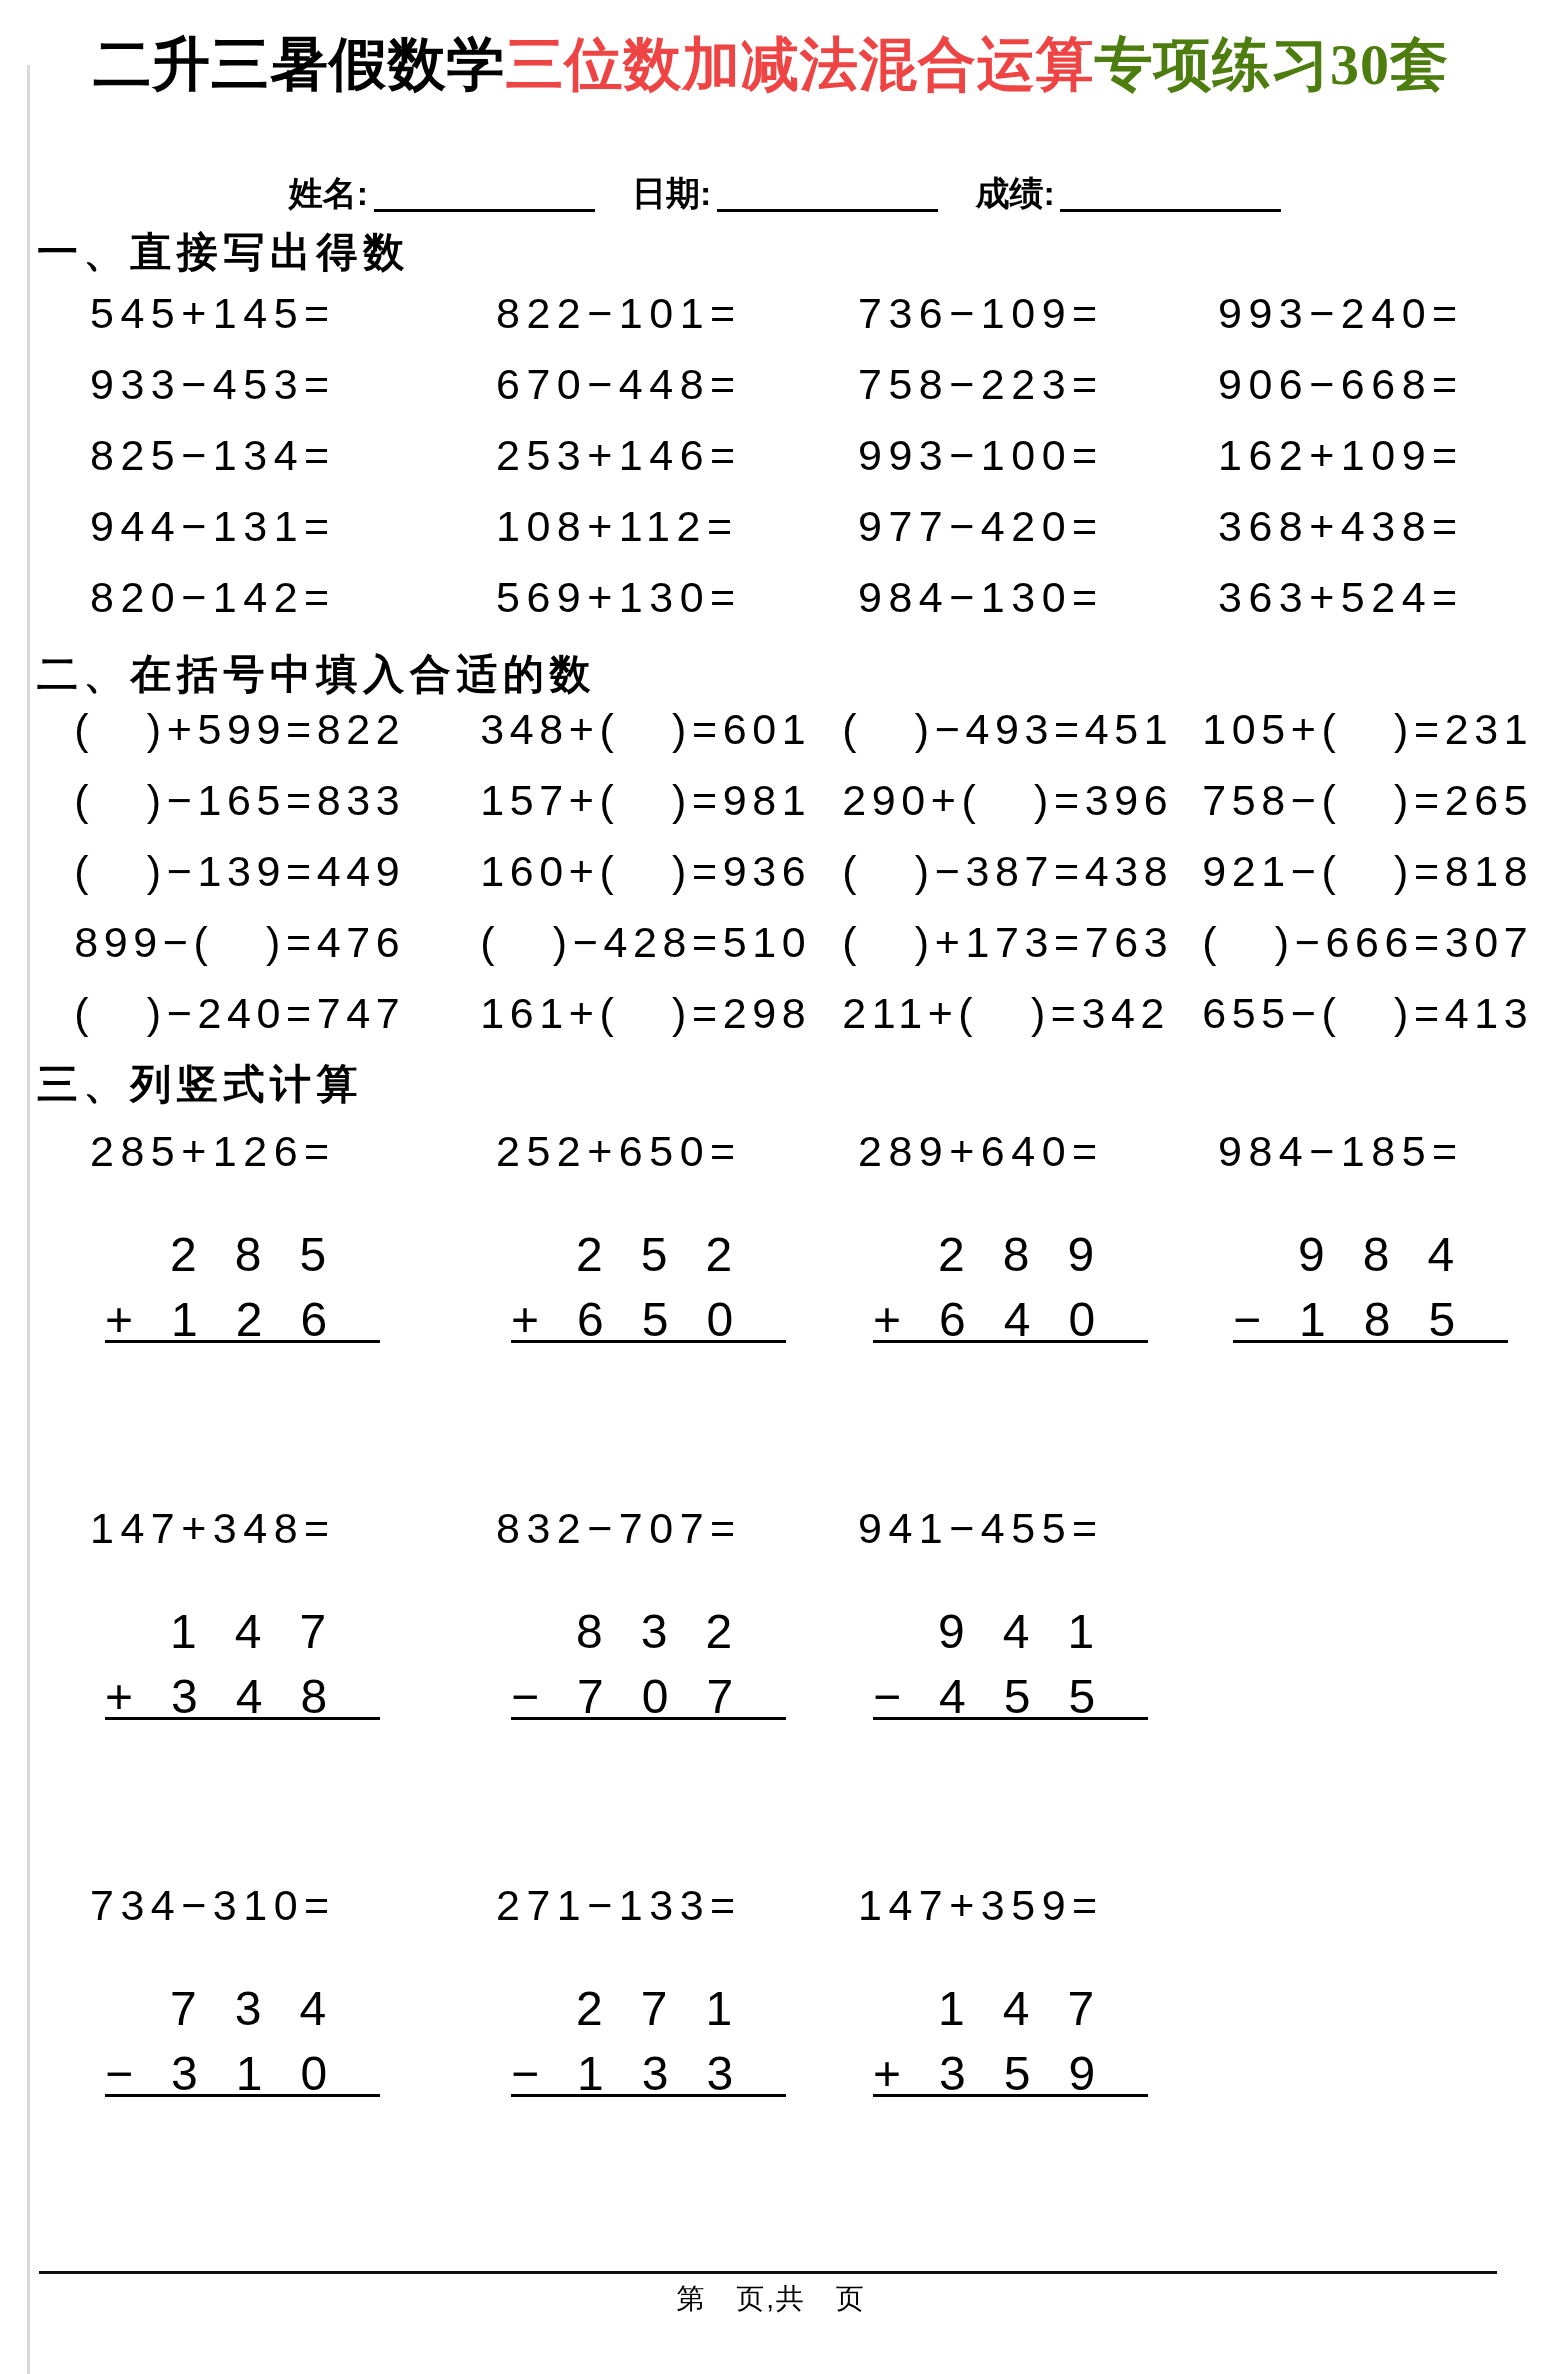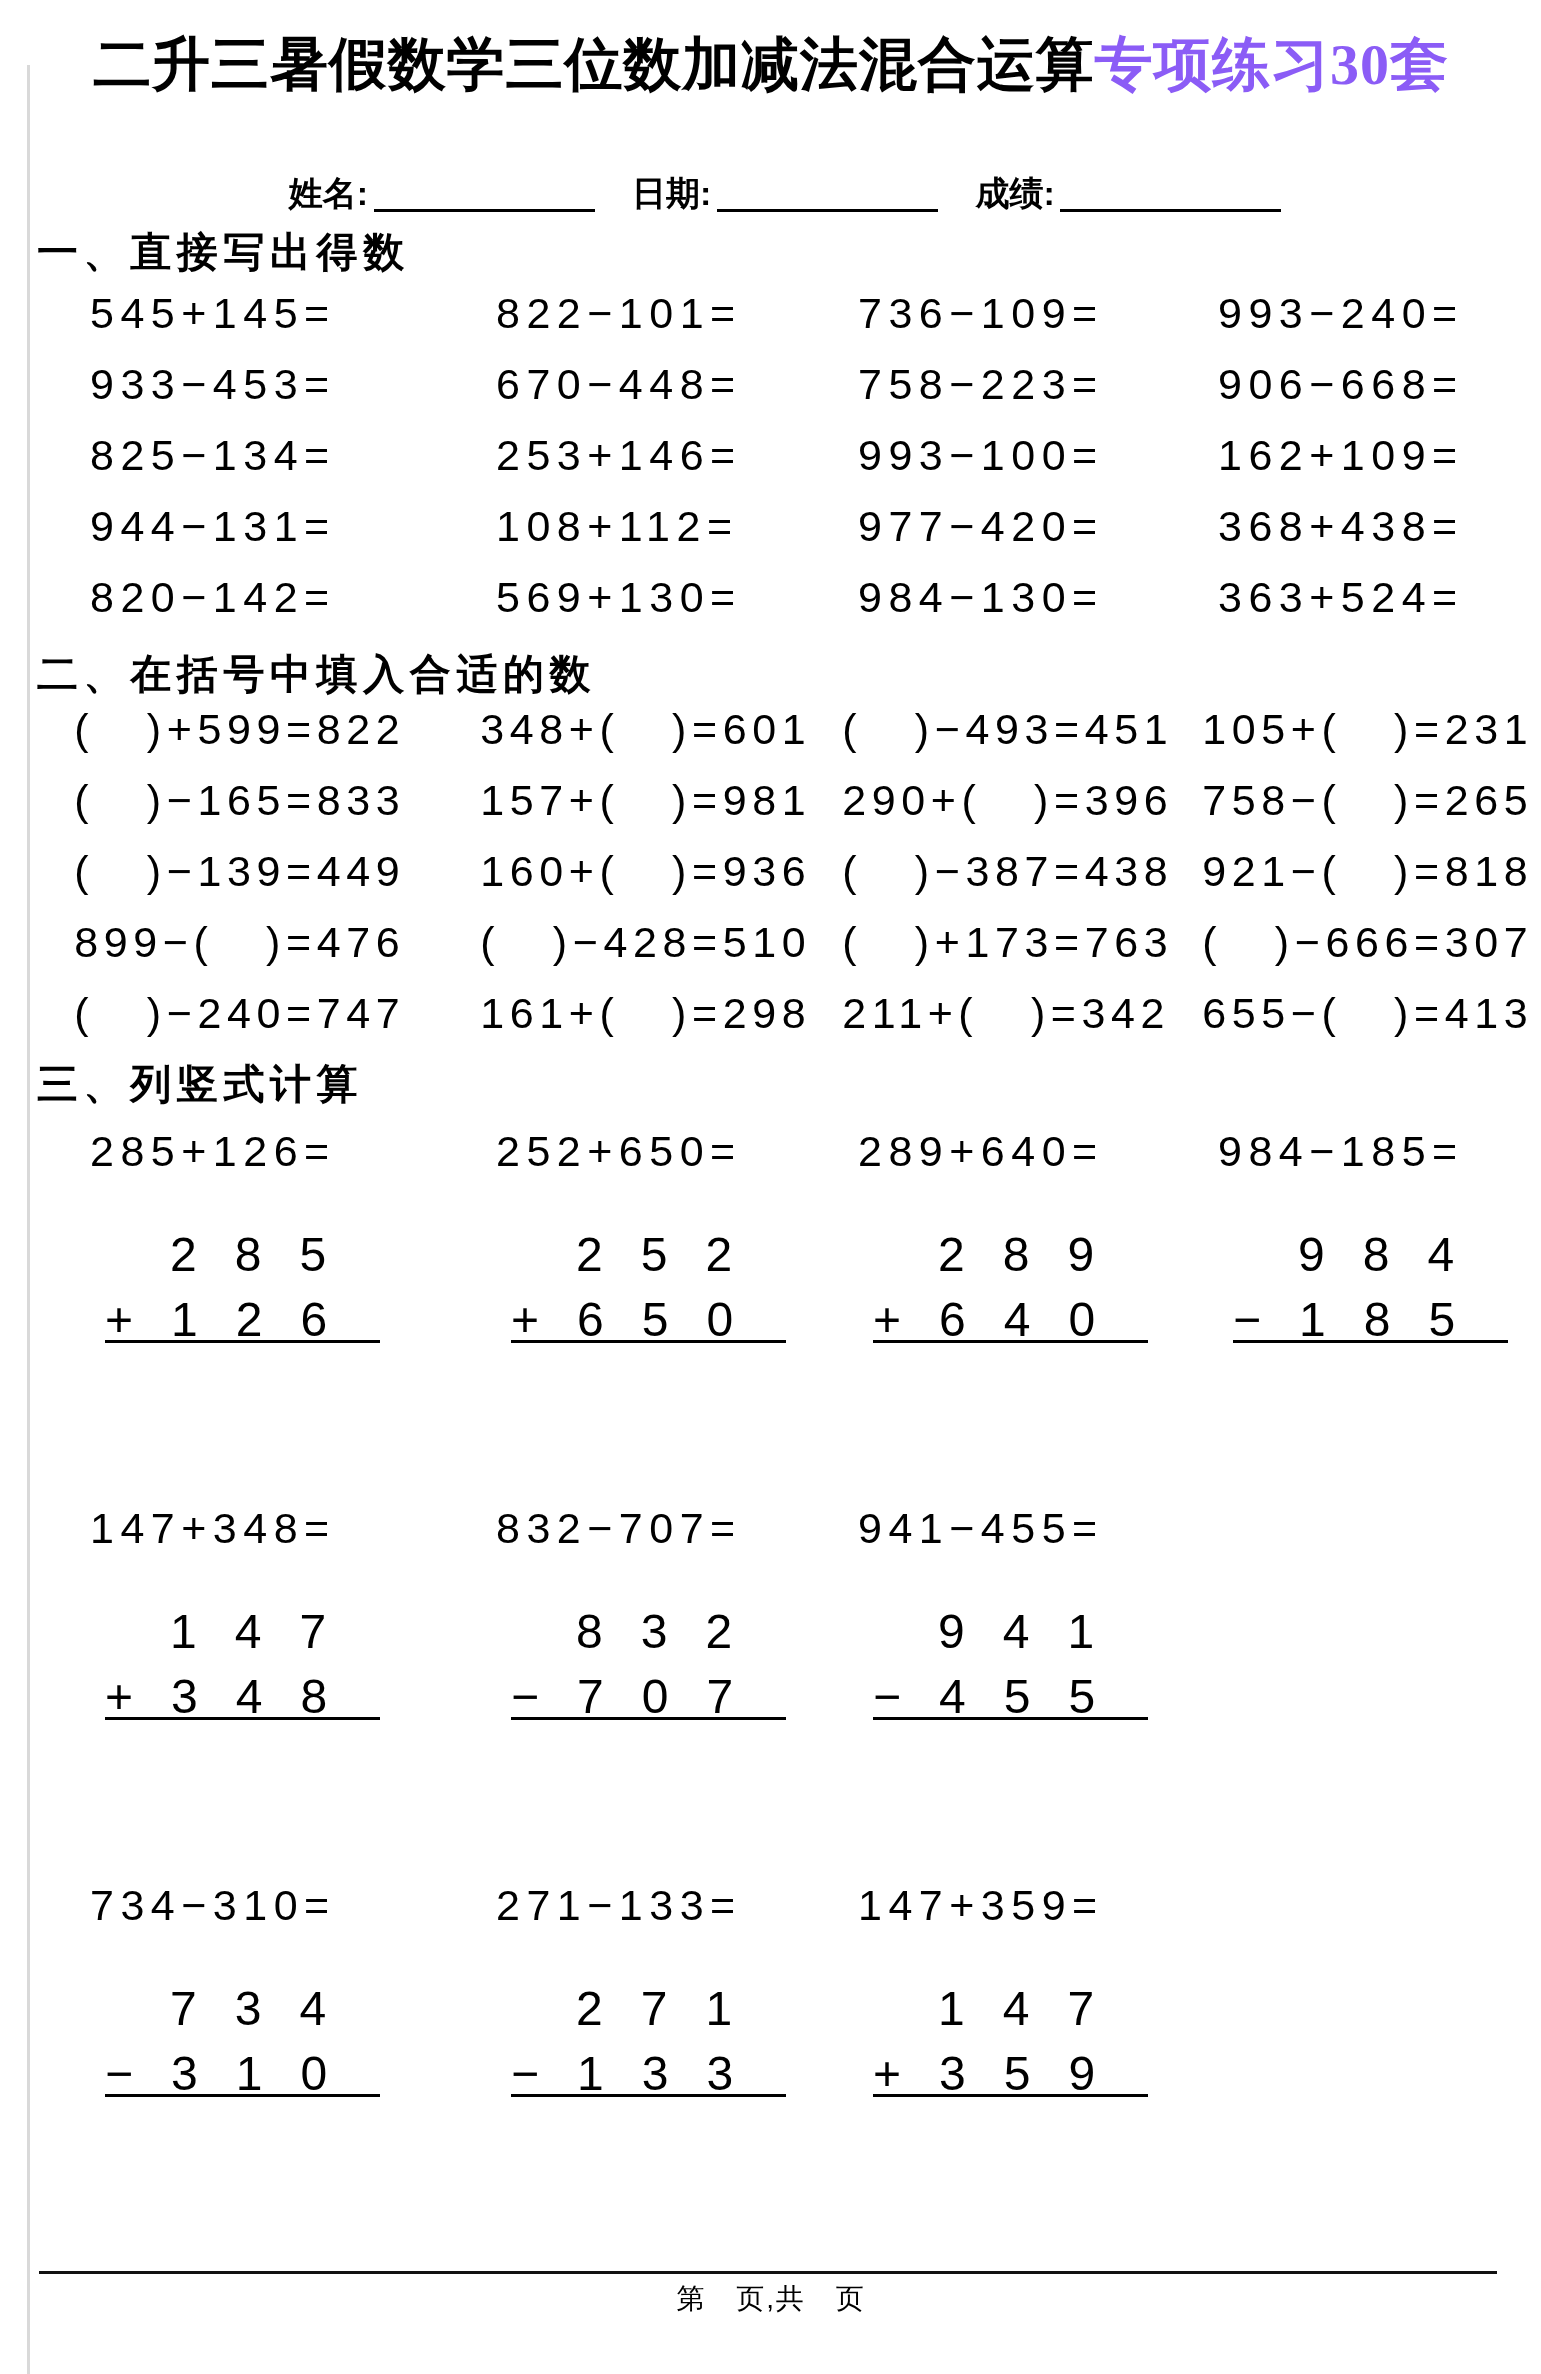--- a/index.html
+++ b/index.html
@@ -79,21 +79,21 @@
     position:absolute;top:2280px;left:0;right:0;
     text-align:center;font-size:28px;letter-spacing:1.9px;white-space:pre;
   }
 </style>
 </head>
 <body>
 
 <div class="page">
   <div class="edge-left"></div>
 
-  <h1 class="title"><span class="t-black">二升三暑假数学</span><span class="t-blue" style="color: #000000;">三位数加减法混合运算</span><span class="t-red" style="color: #8b5cf6;">专项练习30套</span></h1>
+  <h1 class="title"><span class="t-black">二升三暑假数学</span><span class="t-blue" style="color: #ef4444;">三位数加减法混合运算</span><span class="t-red" style="color: #4d7c0f;">专项练习30套</span></h1>
 
   <div class="nameline">
     <span class="nl-label">姓名:</span><span class="blank"></span>
     <span class="nl-label">日期:</span><span class="blank"></span>
     <span class="nl-label">成绩:</span><span class="blank"></span>
   </div>
 
   <div class="sec-header" id="sec1-header">一、直接写出得数</div>
   <div class="grid" id="sec1-grid">
       <div class="cell">545+145=</div>

